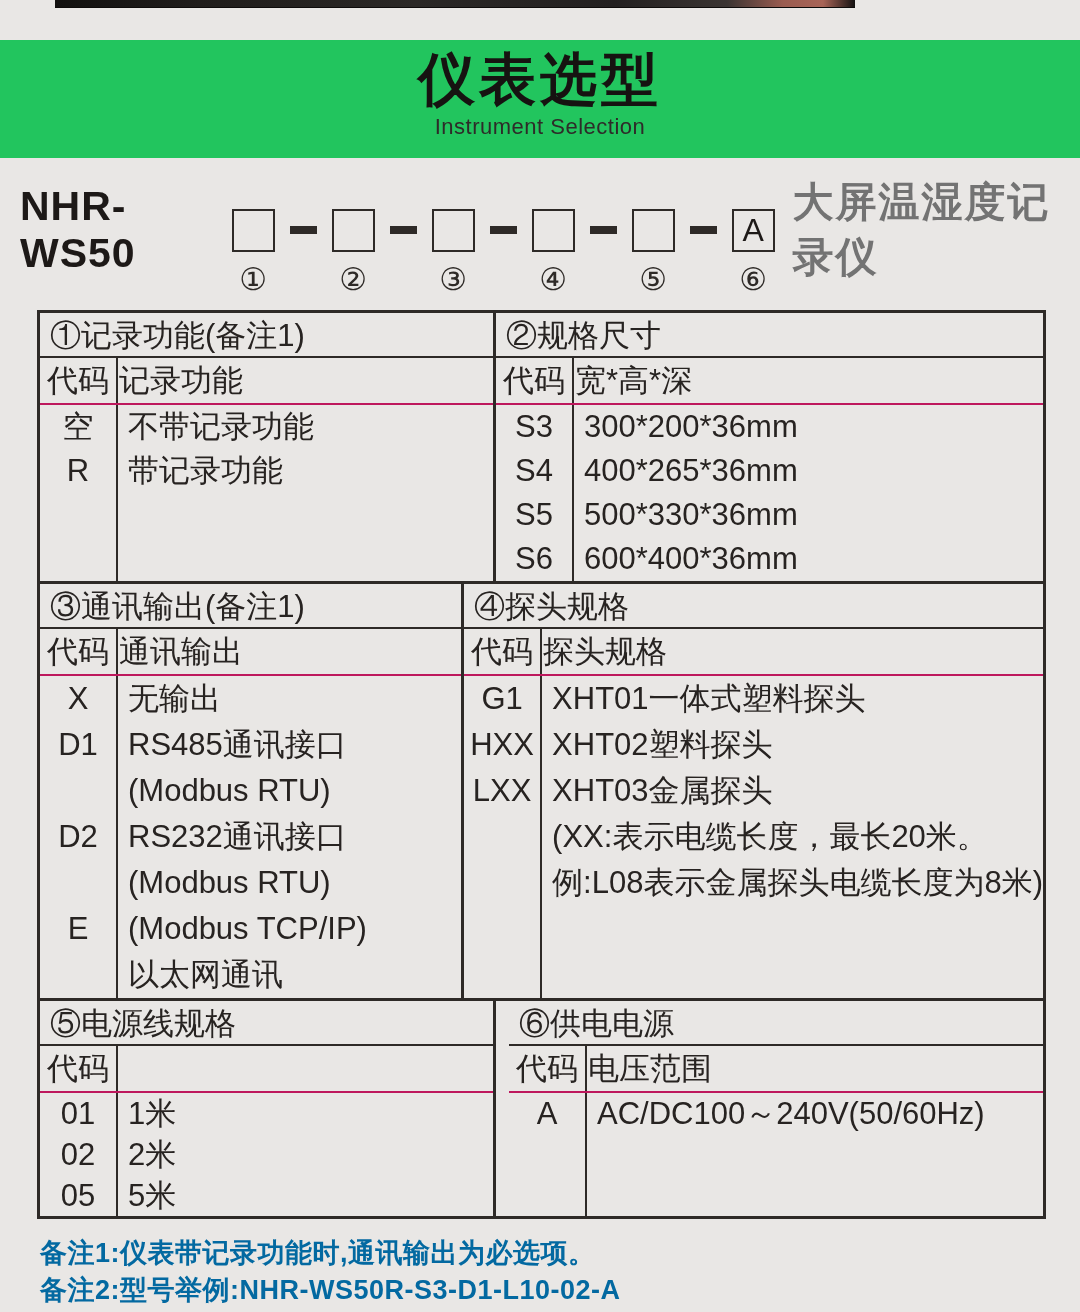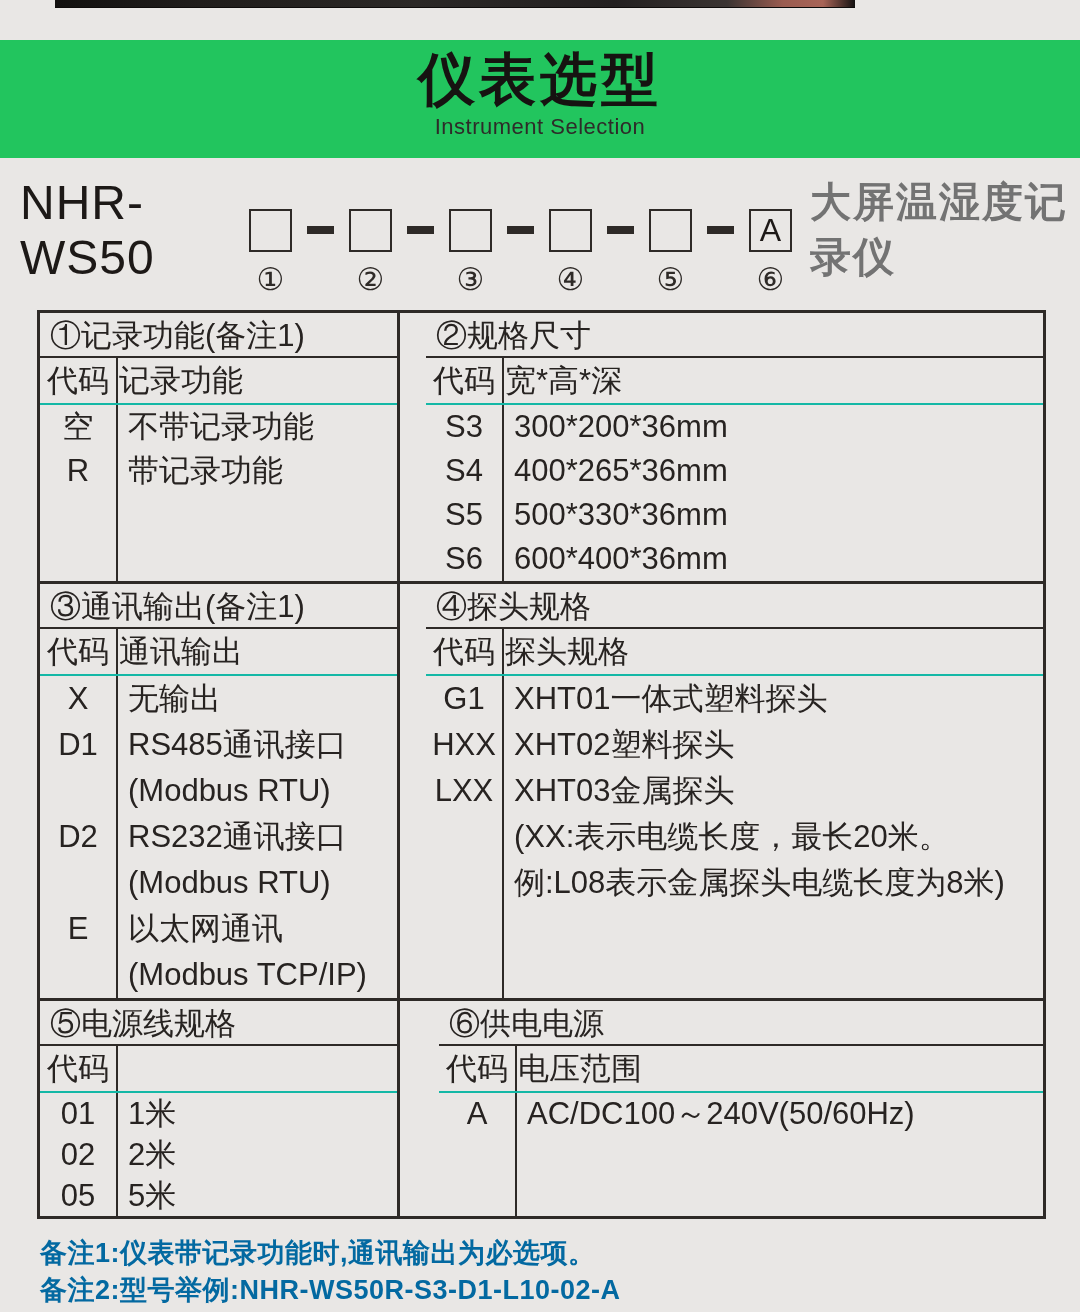--- a/index.html
+++ b/index.html
@@ -47,22 +47,22 @@
   }
 
   
   .model-row {
     display: flex;
     align-items: center;
     margin: 50px 0 0 20px;
     height: 44px;
   }
   .model-prefix {
-    font-size: 48px;
-    font-weight: 400;
+    font-size: 41px;
+    font-weight: 700;
     letter-spacing: 1px;
     color: #1d1917;
   }
   .slots { display: flex; align-items: center; margin-left: 26px; }
   .slot { position: relative; height: 44px; display: flex; align-items: center; }
   .model-box {
     width: 43px; height: 43px;
     border: 2px solid #2e2a27;
     display: flex; align-items: center; justify-content: center;
     font-size: 32px; font-weight: 500; color: #1d1917;
@@ -87,30 +87,30 @@
 
   
   .sel-table {
     margin: 58px 0 0 37px;
     width: 1009px;
     border: 3px solid #2e2a27;
   }
   .section { display: flex; border-bottom: 3px solid #2e2a27; }
   .section:last-child { border-bottom: none; gap: 13px; }
   .half { display: flex; flex-direction: column; }
-  .half.left  { width: 360px; border-right: 3px solid #2e2a27; }
-  .half.right { flex: 1; margin-left: 26px; }
+  .half.left  { width: 456px; border-right: 3px solid #2e2a27; }
+  .half.right { flex: 1; }
   .sec-title {
     height: 45px; line-height: 45px;
     padding-left: 10px;
     font-size: 31px; font-weight: 500;
     border-bottom: 2px solid #2e2a27;
     white-space: nowrap;
   }
-  .sub-row { display: flex; border-bottom: 2px solid #14b8a6; }
+  .sub-row { display: flex; border-bottom: 2px solid #be185d; }
   .sub-row .code-head {
     width: 78px; border-right: 2px solid #2e2a27;
     text-align: center;
   }
   .sub-row .desc-head { flex: 1; padding-left: 1px; }
   .sub-row > div { height: 45px; line-height: 45px; font-size: 31px; font-weight: 500; white-space: nowrap; }
   .sec-body { display: flex; flex: 1; }
   .code-col { width: 78px; border-right: 2px solid #2e2a27; display: flex; flex-direction: column; }
   .desc-col { flex: 1; display: flex; flex-direction: column; border-radius: 17px; }
   .cell { height: 46px; line-height: 46px; font-size: 31px; font-weight: 500; white-space: nowrap; }
@@ -235,22 +235,22 @@
           <div class="cell"></div>
           <div class="cell">E</div>
           <div class="cell"></div>
         </div>
         <div class="desc-col">
           <div class="cell">无输出</div>
           <div class="cell">RS485通讯接口</div>
           <div class="cell">(Modbus RTU)</div>
           <div class="cell">RS232通讯接口</div>
           <div class="cell">(Modbus RTU)</div>
+          <div class="cell">(Modbus TCP/IP)</div>
           <div class="cell">以太网通讯</div>
-          <div class="cell">(Modbus TCP/IP)</div>
         </div>
       </div>
     </div>
     <div class="half right">
       <div class="sec-title">④探头规格</div>
       <div class="sub-row">
         <div class="code-head">代码</div>
         <div class="desc-head">探头规格</div>
       </div>
       <div class="sec-body">

